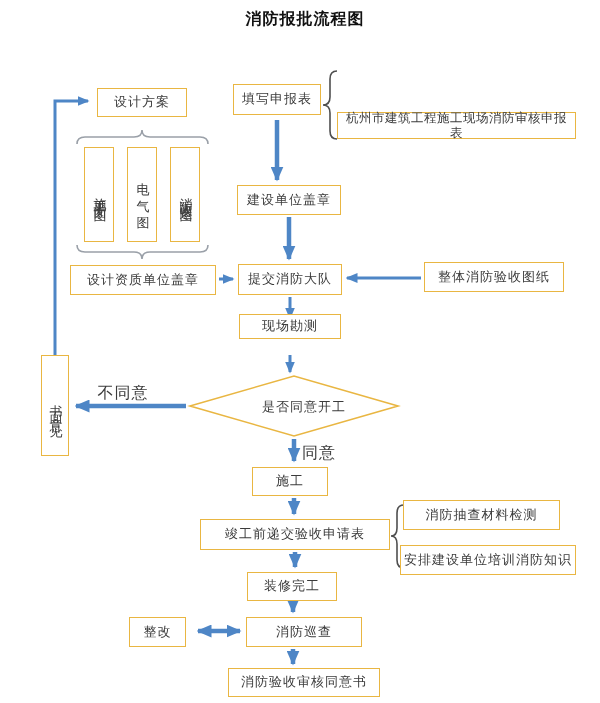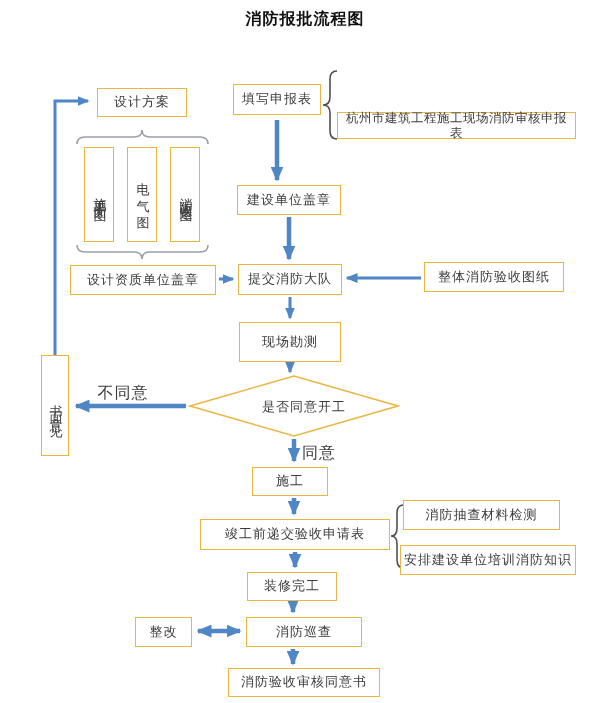--- a/index.html
+++ b/index.html
@@ -107,37 +107,37 @@
   <div class="box vbox v5" style="left:170px;top:147px;width:30px;height:95px;">消防改造图</div>
 
   <div class="box" style="left:70px;top:265px;width:146px;height:30px;">设计资质单位盖章</div>
 
   <div class="box" style="left:237px;top:185px;width:104px;height:30px;">建设单位盖章</div>
 
   <div class="box" style="left:238px;top:264px;width:104px;height:31px;">提交消防大队</div>
 
   <div class="box" style="left:424px;top:262px;width:140px;height:30px;">整体消防验收图纸</div>
 
-  <div class="box" style="left:239px;top:322px;width:102px;height:40px;">现场勘测</div>
+  <div class="box" style="left:239px;top:314px;width:102px;height:25px;">现场勘测</div>
 
   <div class="diamond-label" style="left:244px;top:398px;width:120px;">是否同意开工</div>
 
   <div class="box vbox v4" style="left:41px;top:355px;width:28px;height:101px;">书面意见</div>
 
   <div class="box" style="left:252px;top:467px;width:76px;height:29px;">施工</div>
 
   <div class="box" style="left:200px;top:519px;width:190px;height:31px;">竣工前递交验收申请表</div>
 
   <div class="box" style="left:403px;top:500px;width:157px;height:30px;">消防抽查材料检测</div>
 
   <div class="box" style="left:400px;top:545px;width:176px;height:30px;">安排建设单位培训消防知识</div>
 
   <div class="box" style="left:247px;top:572px;width:90px;height:29px;">装修完工</div>
 
-  <div class="box" style="left:135px;top:617px;width:57px;height:30px;">整改</div>
+  <div class="box" style="left:129px;top:617px;width:57px;height:30px;">整改</div>
 
   <div class="box" style="left:246px;top:617px;width:116px;height:30px;">消防巡查</div>
 
   <div class="box" style="left:228px;top:668px;width:152px;height:29px;">消防验收审核同意书</div>
 
   <div class="edge-label" style="left:95px;top:383px;width:56px;text-align:center;">不同意</div>
 
   <div class="edge-label" style="left:302px;top:443px;">同意</div>
 
 </div>

